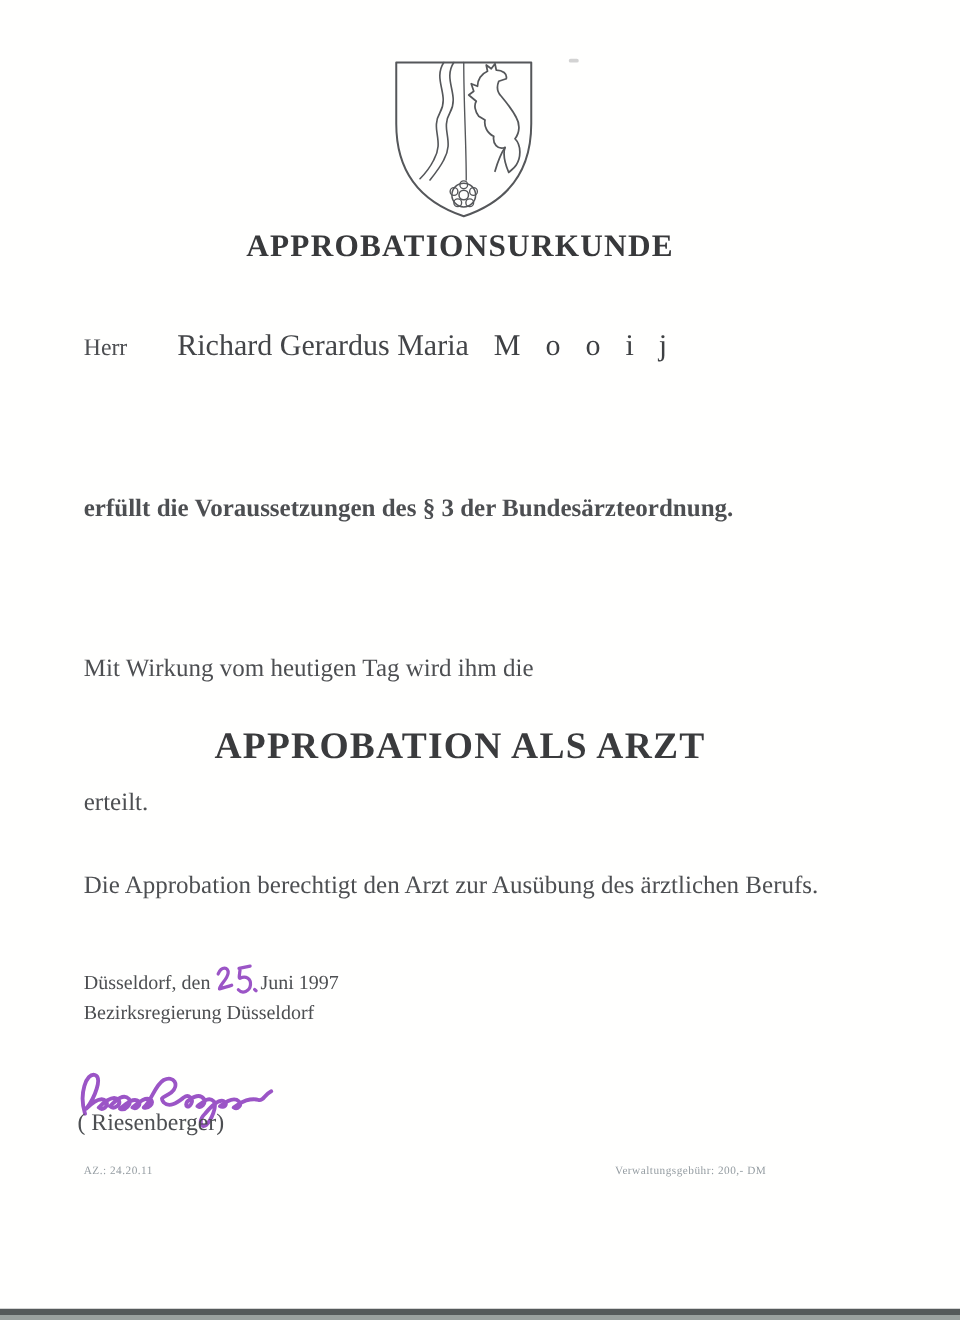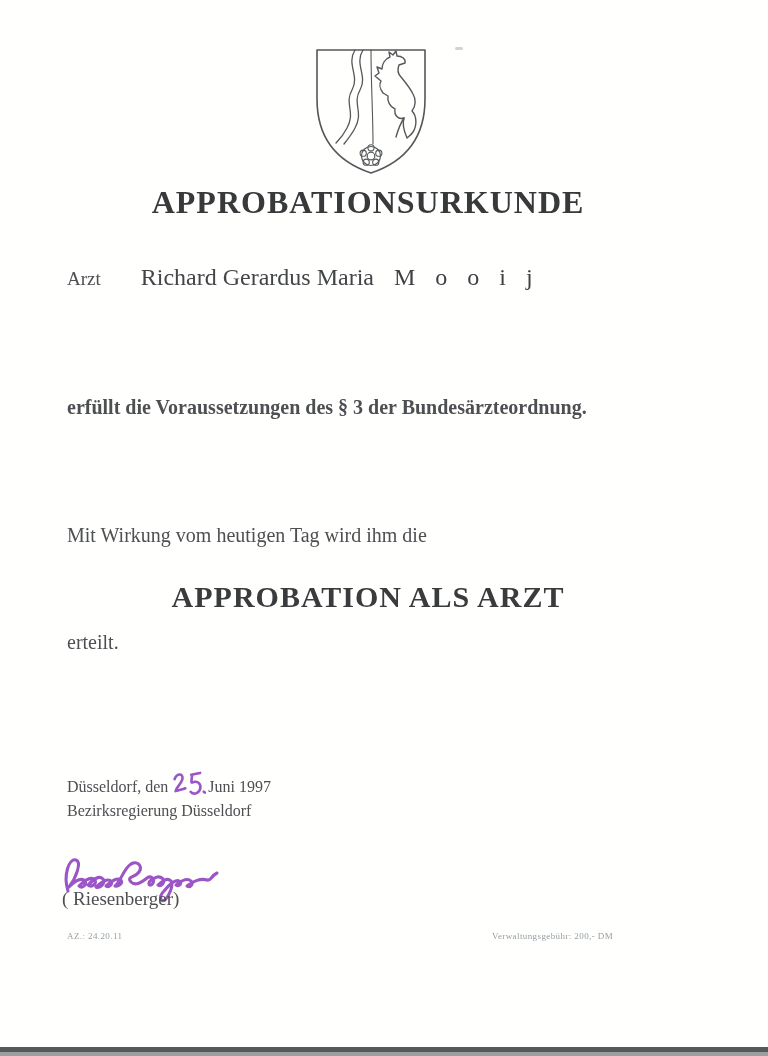--- a/index.html
+++ b/index.html
@@ -7,21 +7,21 @@
     position:relative;
     width:768px;height:1056px;
     background:#fffffe;
     margin:0 auto;
     overflow:hidden;
     font-family:"Liberation Serif","DejaVu Serif",serif;
     color:#4d4f52;
   }
   .abs{position:absolute;}
   .center-line{position:absolute;left:0;width:736px;text-align:center;}
-  .doc-title{font-size:32px;font-weight:bold;letter-spacing:1px;color:#38393b;}
+  .doc-title{font-size:25px;font-weight:bold;letter-spacing:1px;color:#38393b;}
   .grant-title{font-size:30px;font-weight:bold;letter-spacing:1px;color:#3a3b3d;}
   .body-line{font-size:20px;white-space:nowrap;}
   .name-line{display:flex;align-items:baseline;white-space:nowrap;}
   .salutation{font-size:19px;}
   .given-names{font-size:24px;color:#434548;margin-left:40px;}
   .surname{font-size:24px;color:#3e4043;letter-spacing:7px;margin-left:20px;}
   .birth-line{display:flex;align-items:baseline;white-space:nowrap;font-size:20px;}
   .birth-line .seg{margin-right:16px;}
   .closing-block{font-size:16px;line-height:24px;}
   .date-row{display:flex;align-items:center;white-space:nowrap;}
@@ -58,34 +58,35 @@
       <circle class="arms" stroke-width="1.1" cx="55.2" cy="118.2" r="3.1"></circle>
       <circle class="arms" stroke-width="1.1" cx="52.2" cy="109.2" r="3.1"></circle>
     </g>
   </svg>
 
   <div class="speck" style="left:455px;top:47px;width:8px;height:3px;"></div>
 
   <div class="center-line doc-title" style="top:184px;">APPROBATIONSURKUNDE</div>
 
   <div class="abs name-line" style="left:67px;top:264px;">
-    <span class="salutation">Arzt</span>
+    <span class="salutation">Herr</span>
     <span class="given-names">Richard Gerardus Maria</span>
     <span class="surname">M o o i j</span>
   </div>
 
 
   <div class="abs body-line" style="left:67px;top:396px;font-weight:bold;">erfüllt die Voraussetzungen des § 3 der Bundesärzteordnung.</div>
 
   <div class="abs body-line" style="left:67px;top:508px;margin-top:16px;">Mit Wirkung vom heutigen Tag wird ihm die</div>
 
   <div class="center-line grant-title" style="top:580px;">APPROBATION ALS ARZT</div>
 
   <div class="abs body-line" style="left:67px;top:631px;">erteilt.</div>
 
+  <div class="abs body-line" style="left:67px;top:697px;">Die Approbation berechtigt den Arzt zur Ausübung des ärztlichen Berufs.</div>
 
   <div class="abs closing-block" style="left:67px;top:775px;">
     <div class="date-row">
       <span>Düsseldorf, den</span>
       <span class="sr-only">25.</span>
       <svg width="36" height="30" viewBox="0 0 36 30" style="margin:-6px 2px 0 2px;transform:rotate(-5deg);">
         <path class="ink" stroke-width="2.6" d="M5,9 C8,3 14,4 13,9 C12,14 6,17 5,21 C9,20 12,20 15,19"></path>
         <path class="ink" stroke-width="2.6" d="M22,6 L31,5 M23,6 C22,11 21,14 22,14 C27,12 31,15 30,20 C29,25 23,27 20,23"></path>
         <path class="ink" stroke-width="2.6" d="M33,24 L34,25"></path>
       </svg>

